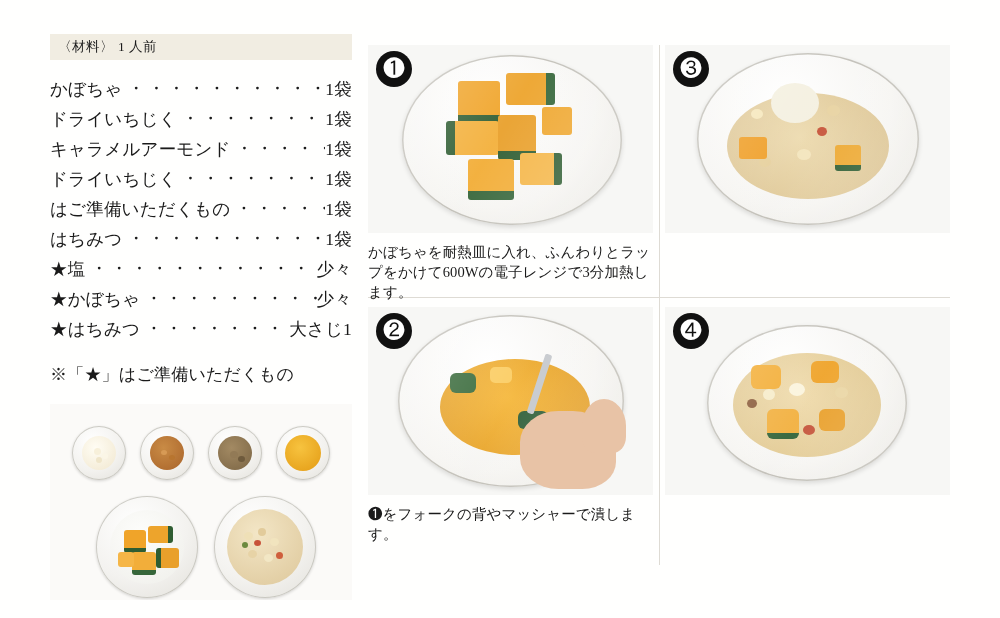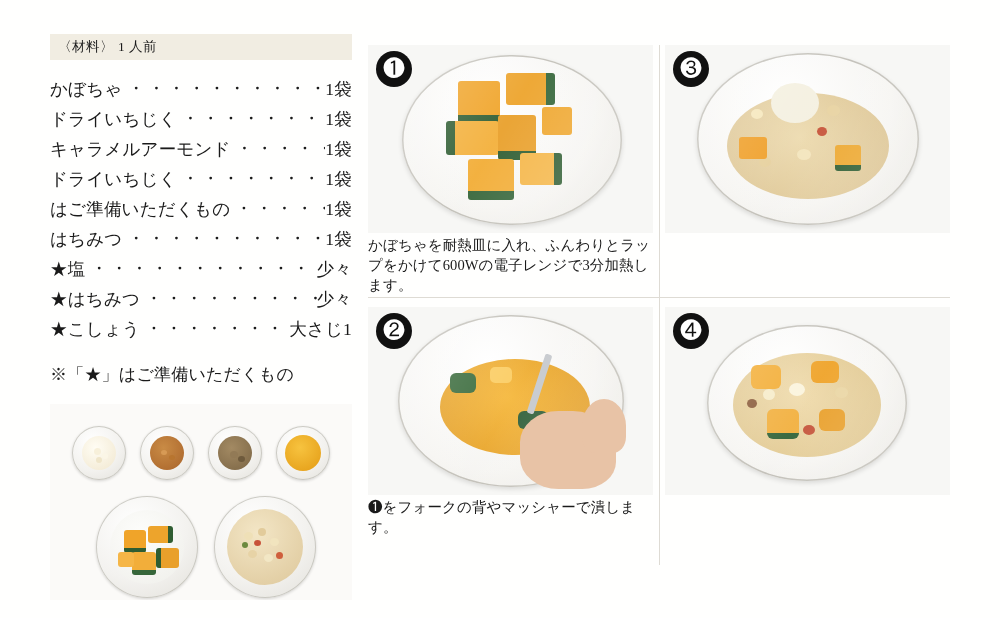--- a/index.html
+++ b/index.html
@@ -142,21 +142,21 @@
     border-radius: 50%;
     background: #111111;
     color: #ffffff;
     font-size: 22px;
     line-height: 36px;
     text-align: center;
     font-family: "Liberation Sans", sans-serif;
     z-index: 5;
   }
   .step-text {
-    margin-top: 2px;
+    margin-top: 9px;
     font-size: 14.5px;
     line-height: 20px;
     letter-spacing: 0.1px;
   }
 
   
   .vline {
     position: absolute;
     left: 291px;
     top: 0;
@@ -247,27 +247,27 @@
         <span class="ing-amt">1袋</span>
       </li>
 
       <li class="ing-row">
         <span class="ing-name">★塩</span>
         <span class="ing-dots">・・・・・・・・・・・・・・・・・・・・</span>
         <span class="ing-amt">少々</span>
       </li>
 
       <li class="ing-row">
+        <span class="ing-name">★かぼちゃ</span>
+        <span class="ing-dots">・・・・・・・・・・・・・・・・・・・・</span>
+        <span class="ing-amt">少々</span>
+      </li>
+
+      <li class="ing-row">
         <span class="ing-name">★はちみつ</span>
-        <span class="ing-dots">・・・・・・・・・・・・・・・・・・・・</span>
-        <span class="ing-amt">少々</span>
-      </li>
-
-      <li class="ing-row">
-        <span class="ing-name">★こしょう</span>
         <span class="ing-dots">・・・・・・・・・・・・・・・・・・・・</span>
         <span class="ing-amt">大さじ1</span>
       </li>
     </ul>
 
     <div class="note-line">※「★」はご準備いただくもの</div>
 
     <div class="ing-photo">
 
       <div class="bowl" style="left:22px; top:22px; width:54px; height:54px;">

